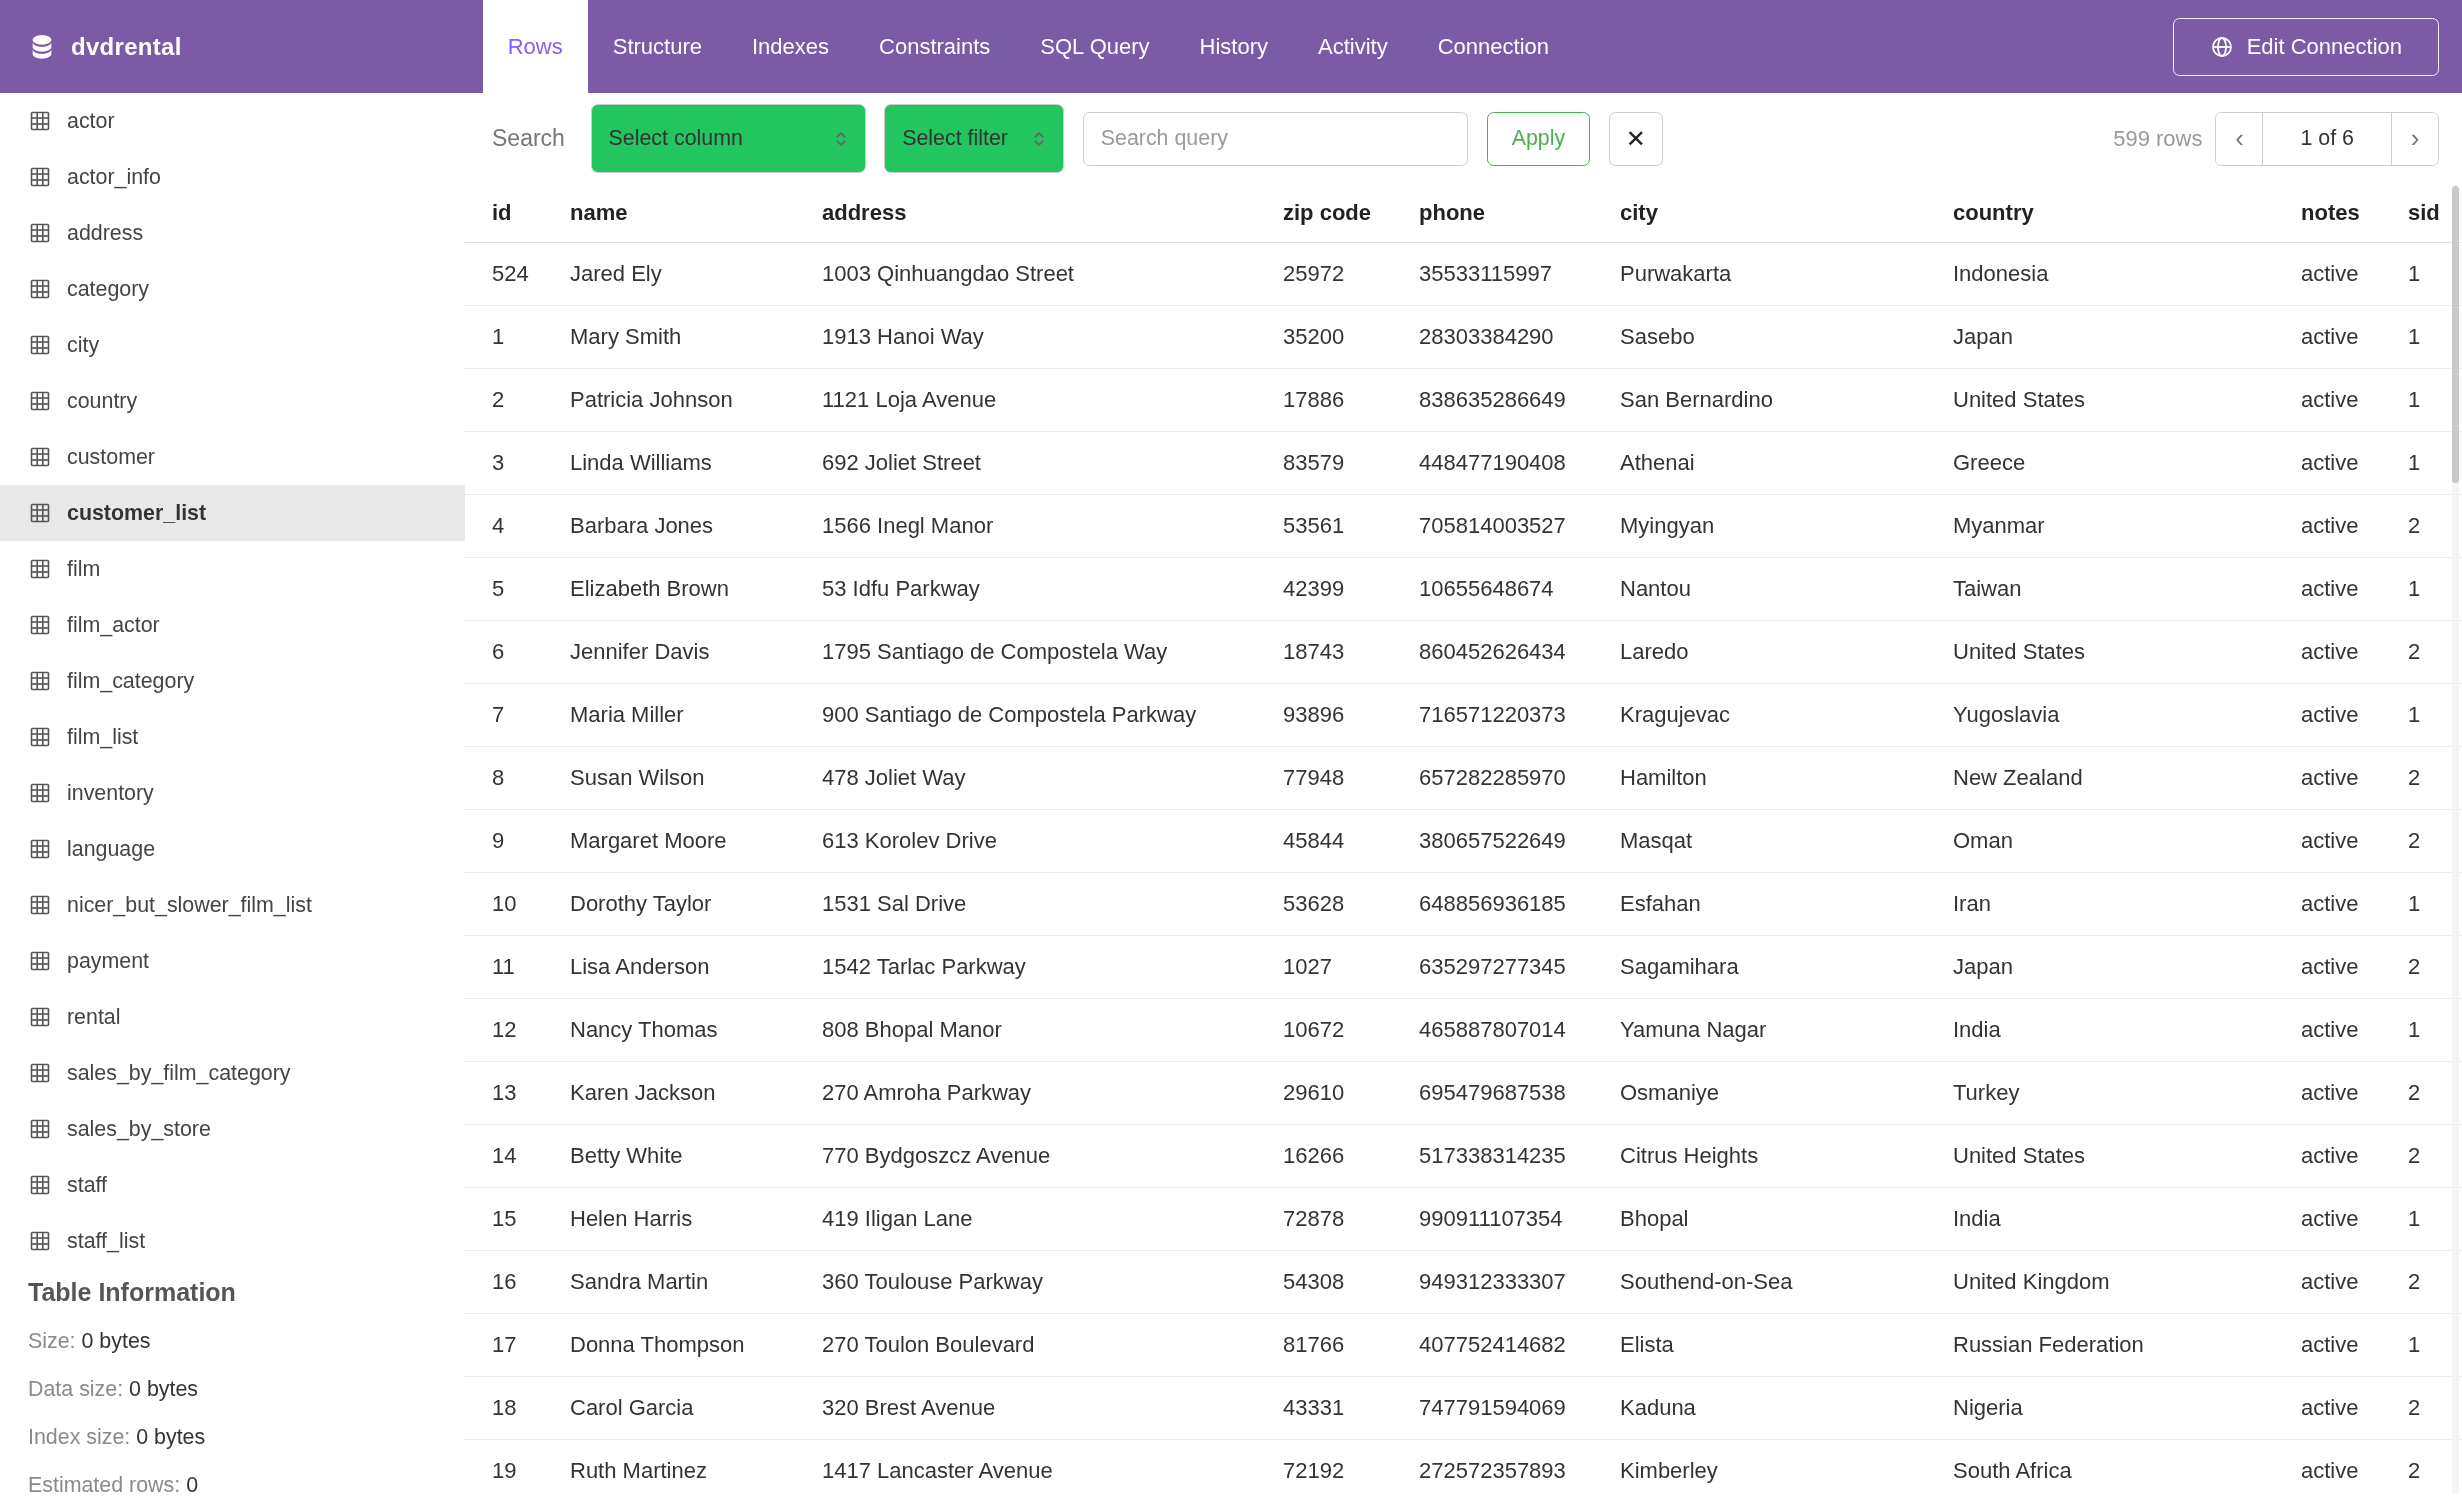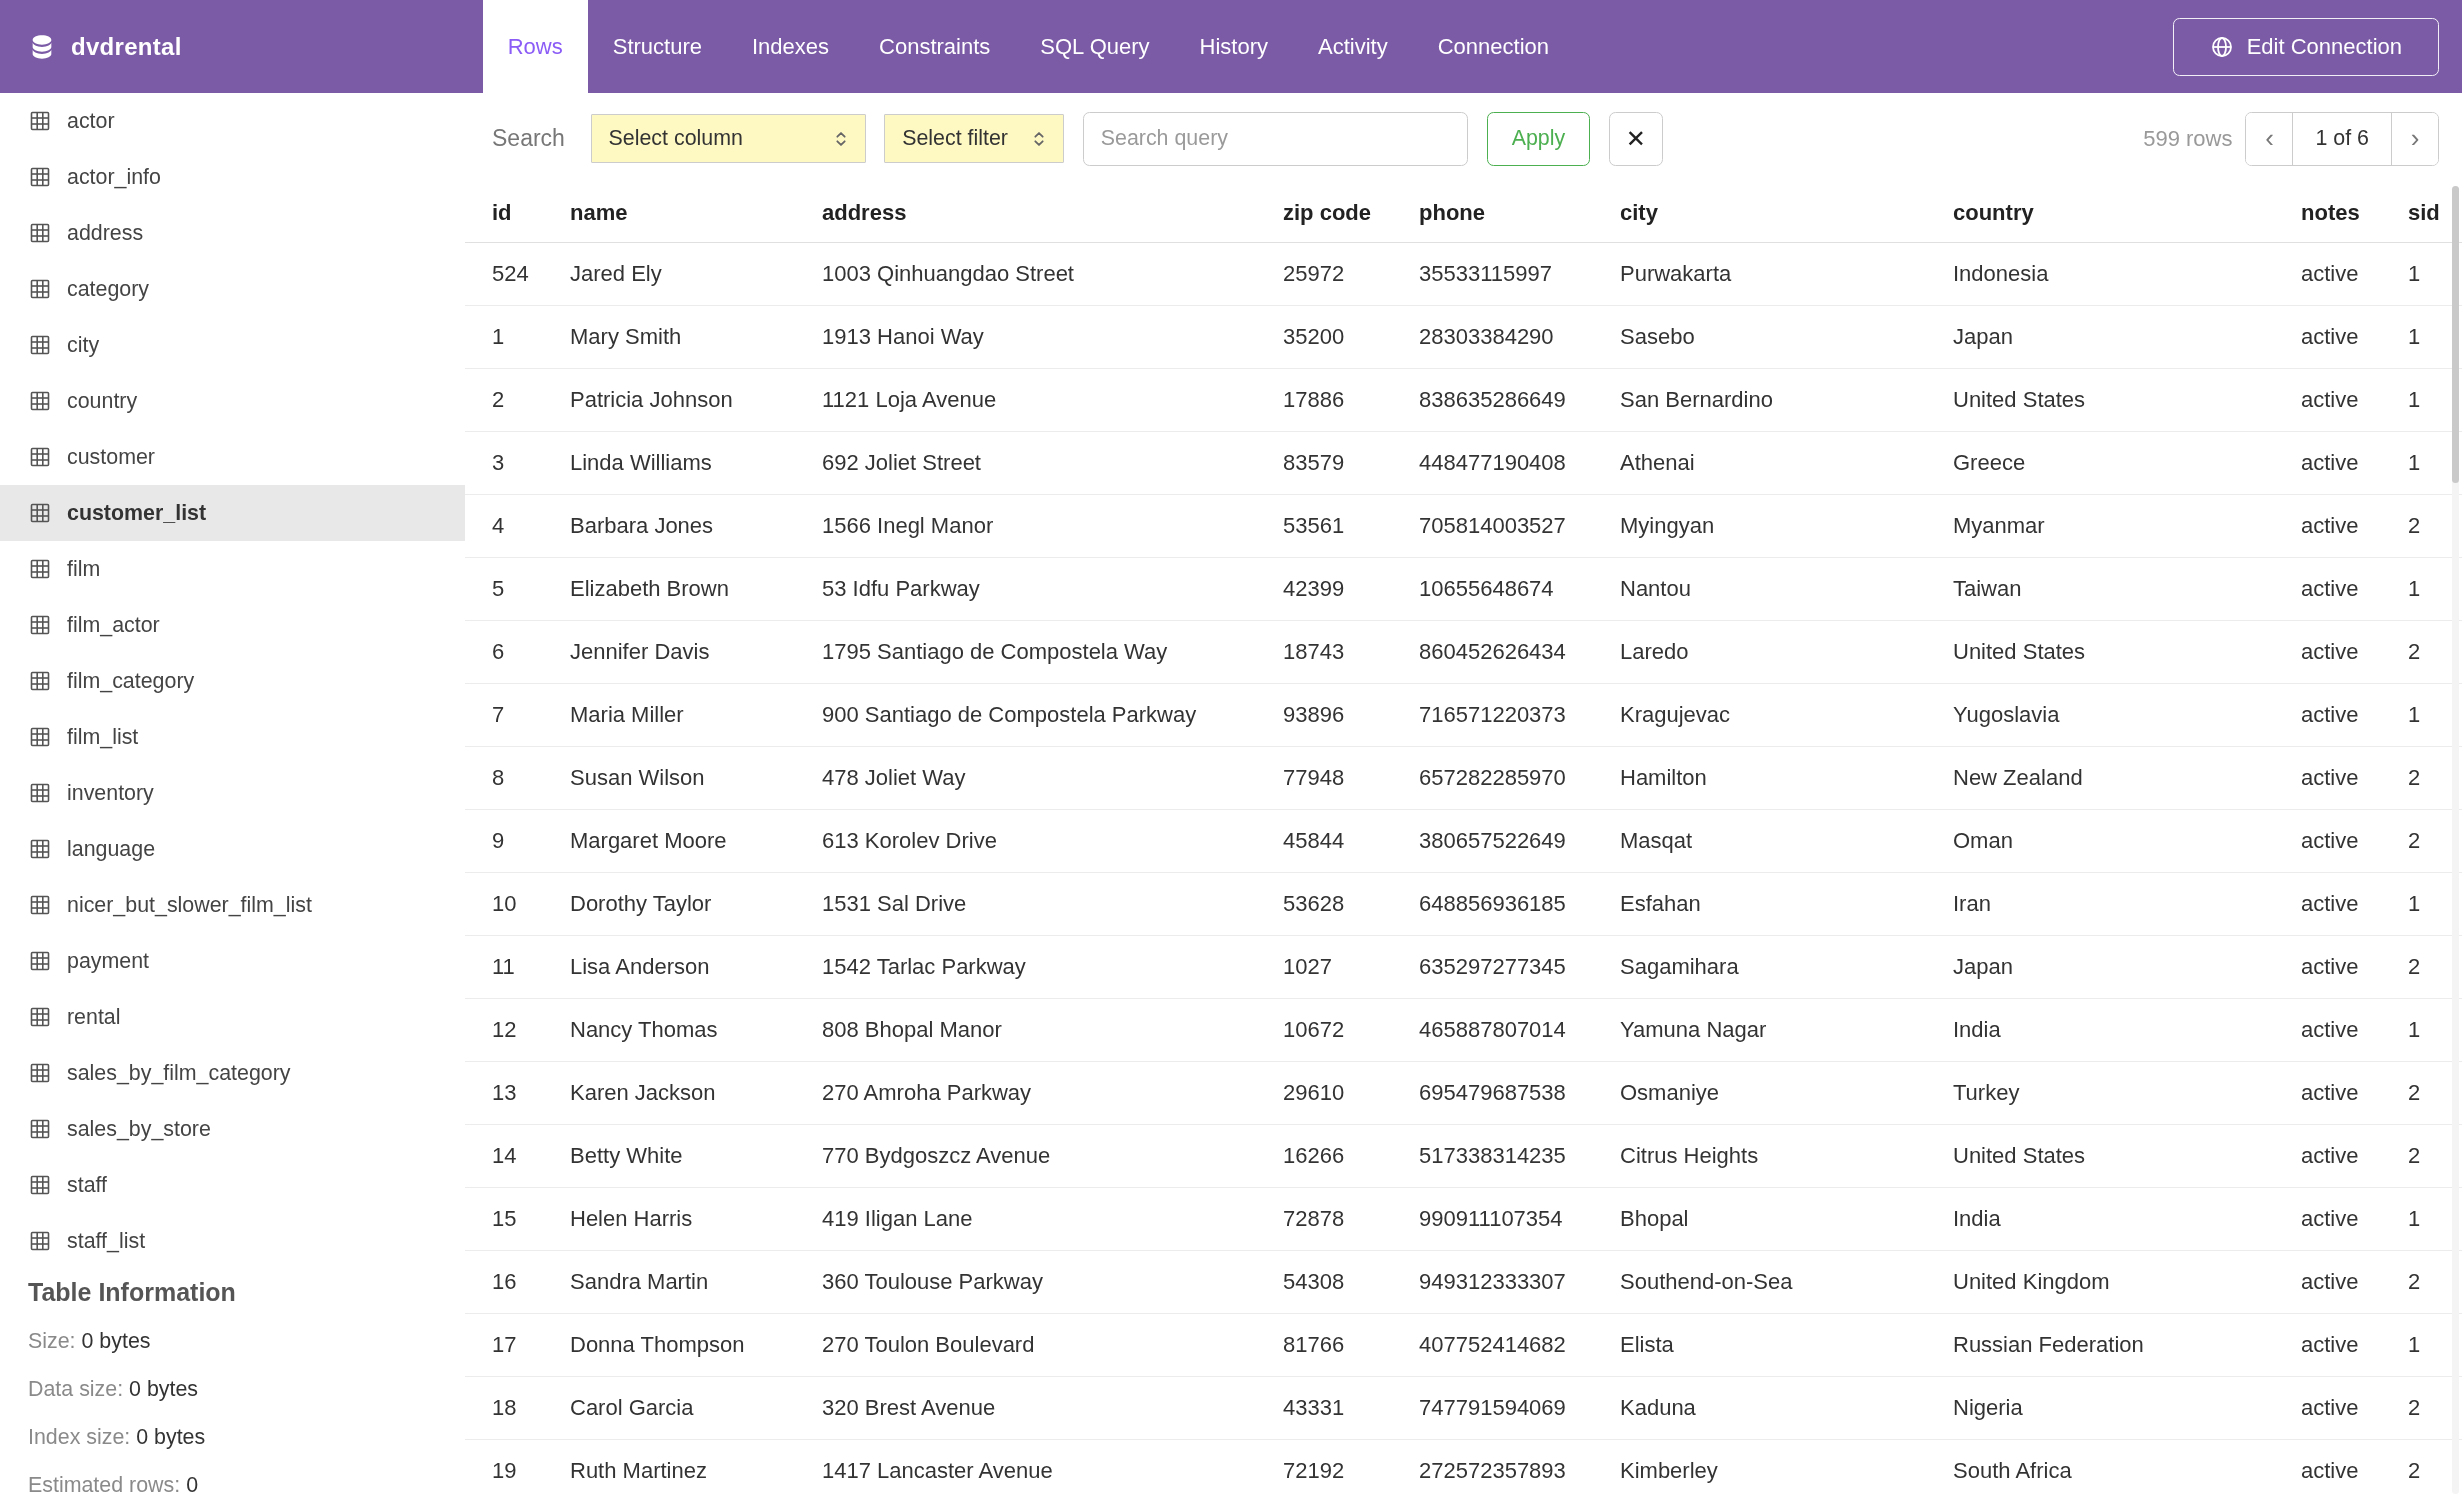--- a/index.html
+++ b/index.html
@@ -42,39 +42,39 @@
   .table-info h3{font-size:25px;font-weight:700;color:#555;margin:9.3px 0 22px 0;}
   .info-line{font-size:21.4px;margin:0 0 23px 0;color:var(--muted);}
   .info-line .val{color:#333;}
 
   
   .main{flex:1;min-width:0;position:relative;display:flex;flex-direction:column;}
 
   
   .toolbar{height:91px;flex:0 0 91px;display:flex;align-items:center;padding:0 23px 0 27px;gap:18.6px;}
   .search-label{font-size:23px;color:#777;margin-right:7.4px;}
-  .select{height:49px;border:0.9px solid var(--border);border-radius:1px;background:#fef9c3;
+  .select{height:69px;border:0.9px solid var(--border);border-radius:7px;background:#22c55e;
     display:flex;align-items:center;justify-content:space-between;padding:0 13px 0 16.7px;
     font-size:21.4px;color:#333;cursor:pointer;}
   .select.col{width:275px;}
   .select.filter{width:180px;}
   .search-input{height:54px;width:385px;border:0.9px solid var(--border);border-radius:6.5px;
     padding:0 16.7px;font-size:21.4px;font-family:inherit;color:#333;outline:none;}
   .search-input::placeholder{color:#9a9a9a;}
   .apply-btn{height:54px;padding:0 24px;border:0.9px solid var(--green);border-radius:6.5px;
     background:#fff;color:var(--green);font-size:21.4px;font-family:inherit;cursor:pointer;}
   .clear-btn{height:54px;width:54px;border:0.9px solid var(--border);border-radius:6.5px;
     background:#fff;color:#222;font-size:24px;font-weight:700;font-family:inherit;cursor:pointer;}
   .toolbar-right{margin-left:auto;display:flex;align-items:center;gap:13px;}
   .rowcount{font-size:22px;color:#999;}
   .pager{display:flex;align-items:stretch;height:54px;border:0.9px solid var(--border);
     border-radius:6.5px;overflow:hidden;background:#fff;}
   .pager .pg-btn{width:46px;border:none;background:#fff;font-size:26px;color:#777;
     font-family:inherit;cursor:pointer;display:flex;align-items:center;justify-content:center;}
-  .pager .pg-ind{display:flex;align-items:center;padding:0 22px;font-size:21.4px;color:#333;
+  .pager .pg-ind{display:flex;align-items:center;padding:0 37px;font-size:21.4px;color:#333;
     border-left:0.9px solid var(--border);border-right:0.9px solid var(--border);}
 
   
   .grid-cols{display:grid;
     grid-template-columns:78px 252px 461px 136px 201px 333px 348px 107px 57px;
     padding-left:27px;align-items:center;}
   .thead{height:59px;flex:0 0 59px;border-bottom:0.9px solid #e0e0e0;}
   .th{font-size:22px;font-weight:700;color:#222;white-space:nowrap;overflow:hidden;cursor:pointer;}
   .tbody{flex:1;overflow:hidden;}
   .tr{height:63px;border-bottom:0.9px solid var(--row-border);cursor:default;}

